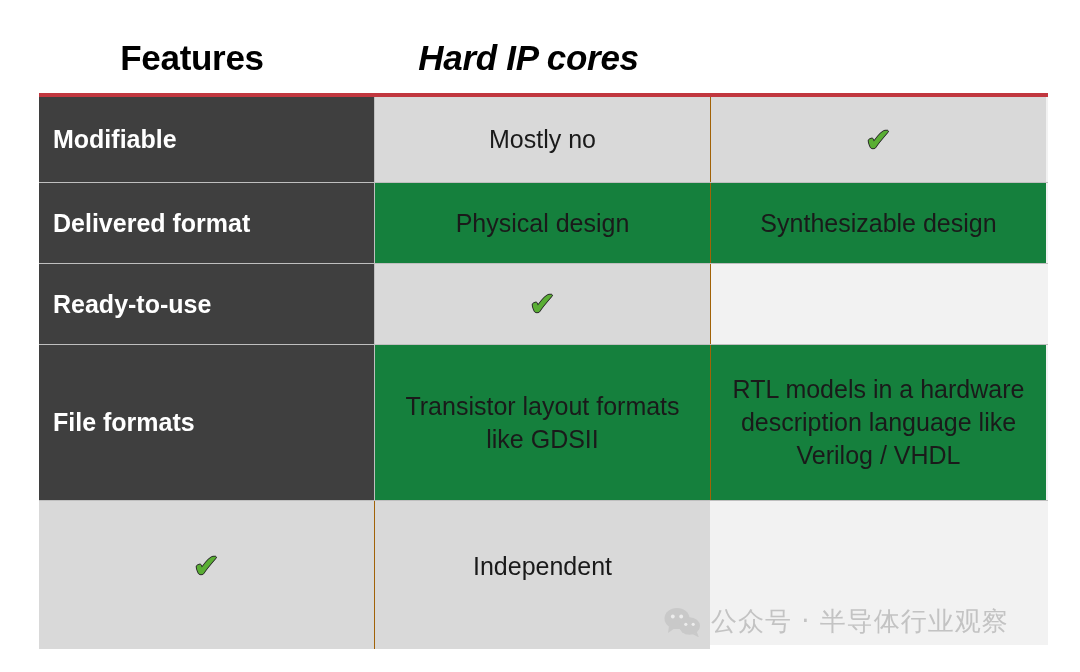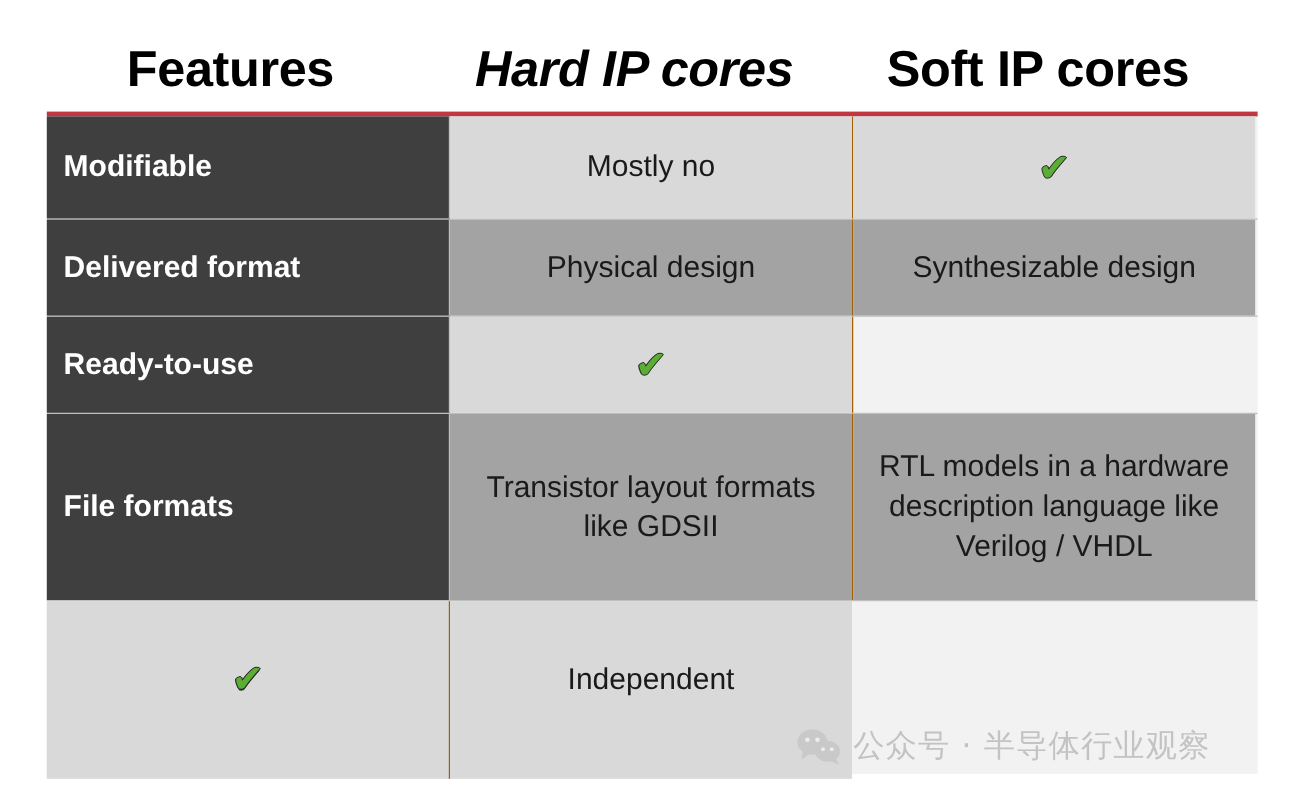--- a/index.html
+++ b/index.html
@@ -30,21 +30,21 @@
     display: flex;
     align-items: center;
   }
   .th {
     display: flex;
     align-items: center;
     justify-content: center;
     height: 100%;
     color: #000000;
     font-weight: bold;
-    font-size: 42px;
+    font-size: 35px;
     letter-spacing: -0.3px;
     white-space: nowrap;
     text-align: right;
   }
   .th.c1 { width: 336px; }
   .th.c2 { width: 337px; font-style: italic; }
   .th.c3 { width: 336px; }
 
   
   .table-body {
@@ -91,21 +91,21 @@
     width: 336px;
     border-right: 1px solid #a16207;
   }
   .cell.c3 {
     width: 335px;
   }
 
   .row.shade .cell.c2,
   .row.shade .cell.c3 { background: #d9d9d9; }
   .row.light .cell.c2,
-  .row.light .cell.c3 { background: #a3a3a3; }
+  .row.light .cell.c3 { background: #15803d; }
 
   
   .row.h1 { height: 86px; }
   .row.h2 { height: 81px; }
   .row.h3 { height: 81px; }
   .row.h4 { height: 156px; }
   .row.h5 { height: 148px; }
 
   .row.h5 .cell.c1 { align-items: center; padding-bottom: 14px; }
   .row.h5 .cell.c2,
@@ -140,21 +140,20 @@
   .wechat-icon { display: block; }
 </style>
 </head>
 <body>
 
 <div class="page">
 
   <div class="table-header">
     <div class="th c1">Features</div>
     <div class="th c2">Hard IP cores</div>
-    <div class="th c3">Soft IP cores</div>
   </div>
 
   <div class="table-body">
 
     <div class="row shade h1">
       <div class="cell c1">Modifiable</div>
       <div class="cell c2">Mostly no</div>
       <div class="cell c3">
         <span class="check">✔</span>
       </div>

